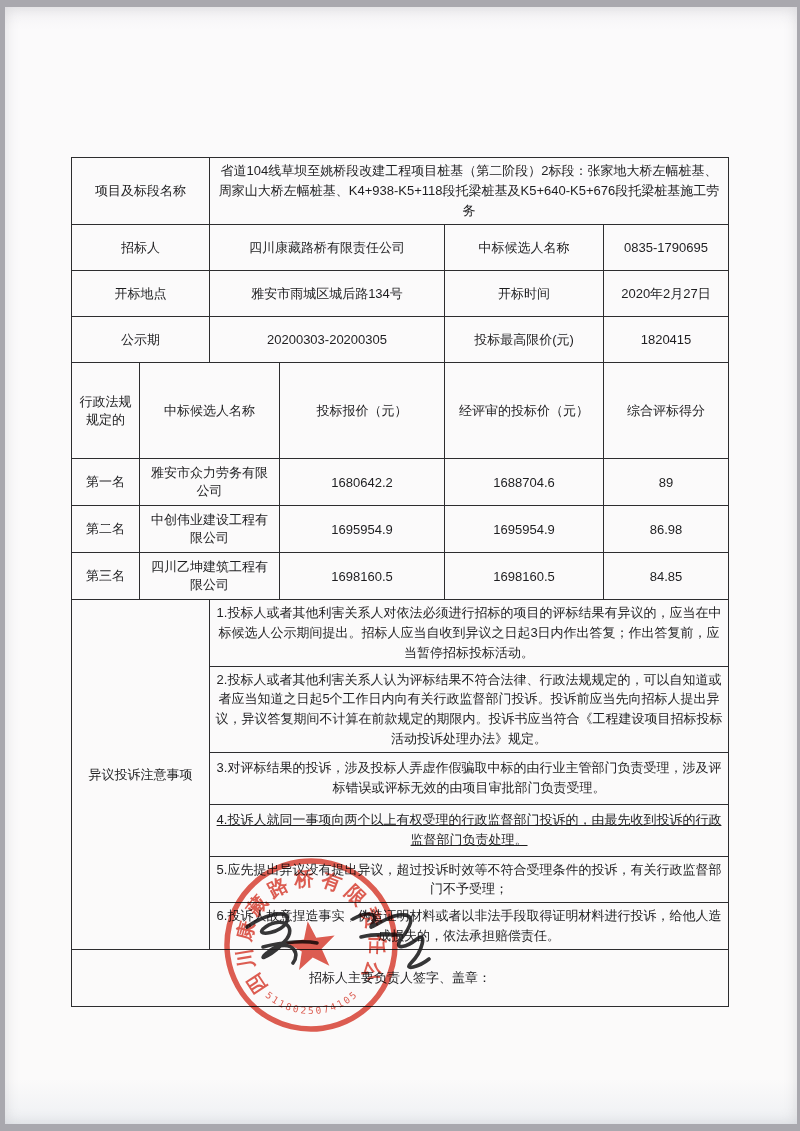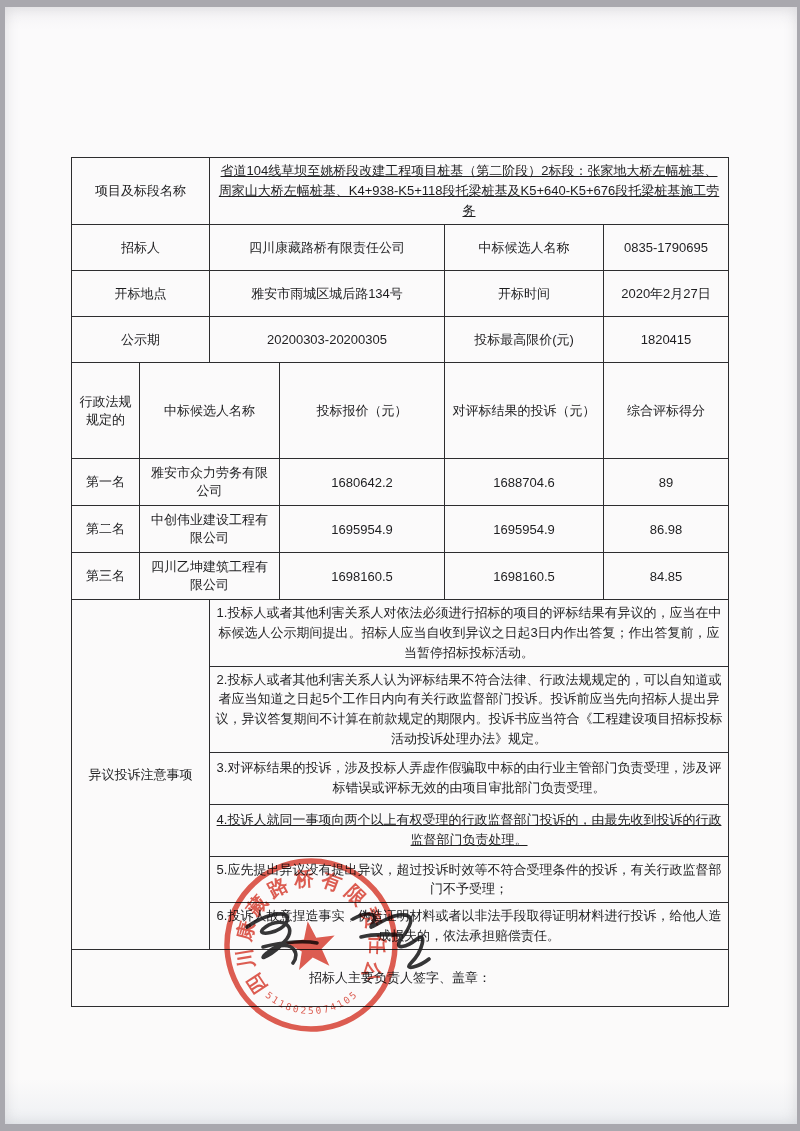--- a/index.html
+++ b/index.html
@@ -36,21 +36,21 @@
   }
   table.doc td {
     border:1.6px solid #2d2d2f;
     font-size:13px;
     color:#1e1e20;
     text-align:center;
     vertical-align:middle;
     padding:3px 5px;
     word-break:break-all;
   }
-  td.left { text-align:left; padding:4px 9px; line-height:1.55; font-size:12.5px;text-decoration:underline; }
+  td.left { text-align:left; padding:4px 9px; line-height:1.55; font-size:12.5px; }
   td.lbl { font-size:13px; }
   tr.h49 { height:49px; }
   tr.h46 { height:46px; }
   tr.h96 { height:96px; }
   tr.h47 { height:47px; }
   tr.n1 { height:62px; } tr.n2 { height:74px; } tr.n3 { height:52px; }
   tr.n4 { height:52px;text-decoration:underline; } tr.n5 { height:40px; } tr.n6 { height:47px; }
   tr.hfoot { height:57px; }
   td.notice {
     text-align:left;
@@ -118,21 +118,21 @@
       <td colspan="2" class="lbl">公示期</td>
       <td colspan="2">20200303-20200305</td>
       <td class="lbl">投标最高限价(元)</td>
       <td>1820415</td>
     </tr>
 
     <tr class="h96">
       <td>行政法规规定的</td>
       <td colspan="2">中标候选人名称</td>
       <td>投标报价（元）</td>
-      <td>对评标结果的投诉（元）</td>
+      <td>经评审的投标价（元）</td>
       <td>综合评标得分</td>
     </tr>
 
     <tr class="h47">
       <td>第一名</td>
       <td colspan="2">雅安市众力劳务有限公司</td>
       <td>1680642.2</td>
       <td>1688704.6</td>
       <td>89</td>
     </tr>

